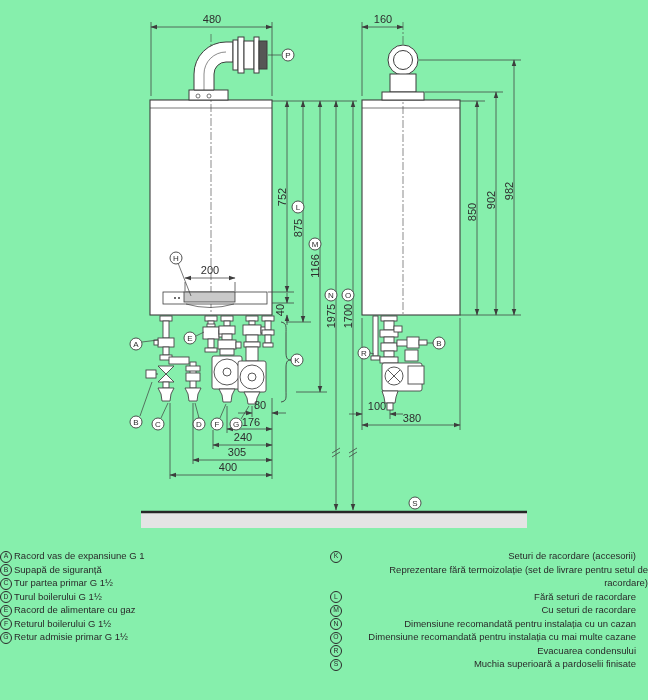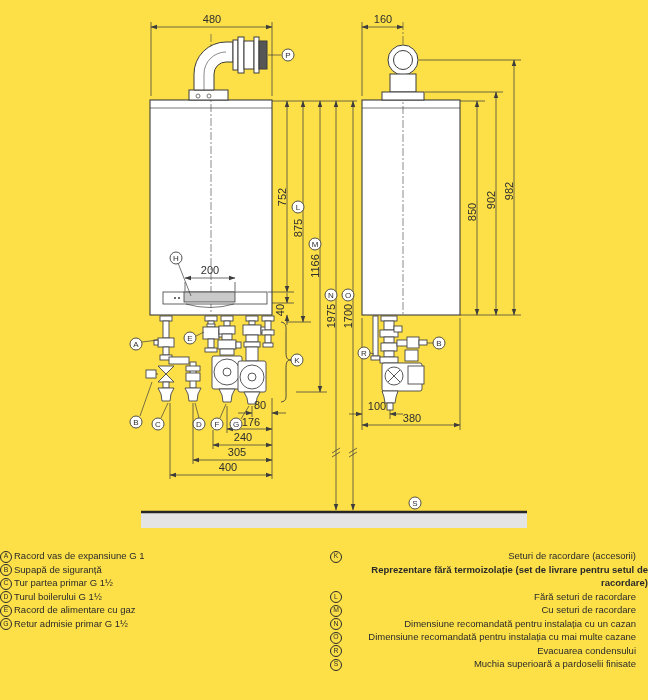--- a/index.html
+++ b/index.html
@@ -1,33 +1,33 @@
 <!DOCTYPE html>
 <html><head>
 <meta charset="utf-8">
 <style>
   html,body{margin:0;padding:0;background:#ffffff;}
-  #stage{position:relative;width:648px;height:700px;background:#fde047;overflow:hidden;
+  #stage{position:relative;width:648px;height:700px;background:#86efac;overflow:hidden;
          font-family:"Liberation Sans", sans-serif;}
   svg{position:absolute;left:0;top:0;}
   svg text{font-family:"Liberation Sans", sans-serif;fill:#2e2e2e;}
   .dimtxt{font-size:11px;}
   .calltxt{font-size:8px;}
   #legend{position:absolute;left:0;top:549px;width:648px;display:flex;
           font-size:9.5px;color:#2a2a2a;line-height:13.5px;}
   .lcol{display:flex;flex-direction:column;}
   .lcol.left{width:322px;box-sizing:border-box;}
   .lcol.right{width:326px;padding-left:8px;box-sizing:border-box;text-align:right;}
   .lrow{display:flex;align-items:flex-start;}
   .lkey{flex:0 0 14px;display:flex;justify-content:flex-start;padding-top:1.5px;}
   .lkey span{display:inline-flex;align-items:center;justify-content:center;
              width:10px;height:10px;border:0.8px solid #2a2a2a;border-radius:50%;
              font-size:6.8px;line-height:1;}
   .ltxt{flex:1;max-width:292px;}
-  .lsub{margin-left:30px;max-width:292px;font-weight:bold;}
+  .lsub{margin-left:30px;max-width:292px;}
 </style>
 </head>
 <body>
 
 <div id="stage">
 
 <svg width="648" height="548" viewBox="0 0 648 548">
   <defs>
     <marker id="arr" viewBox="0 0 10 10" refX="9.2" refY="5" markerWidth="9" markerHeight="9" orient="auto-start-reverse">
       <path d="M0,1.6 L10,5 L0,8.4 Z" fill="#3d3d3d"></path>
@@ -383,20 +383,26 @@
           <div class="ltxt">Turul boilerului G 1½</div>
         </div>
     <div class="lrow">
           <div class="lkey">
             <span>E</span>
           </div>
           <div class="ltxt">Racord de alimentare cu gaz</div>
         </div>
     <div class="lrow">
           <div class="lkey">
+            <span>F</span>
+          </div>
+          <div class="ltxt">Returul boilerului G 1½</div>
+        </div>
+    <div class="lrow">
+          <div class="lkey">
             <span>G</span>
           </div>
           <div class="ltxt">Retur admisie primar G 1½</div>
         </div>
   </div>
   <div class="lcol right">
     <div class="lrow">
           <div class="lkey">
             <span>K</span>
           </div>

